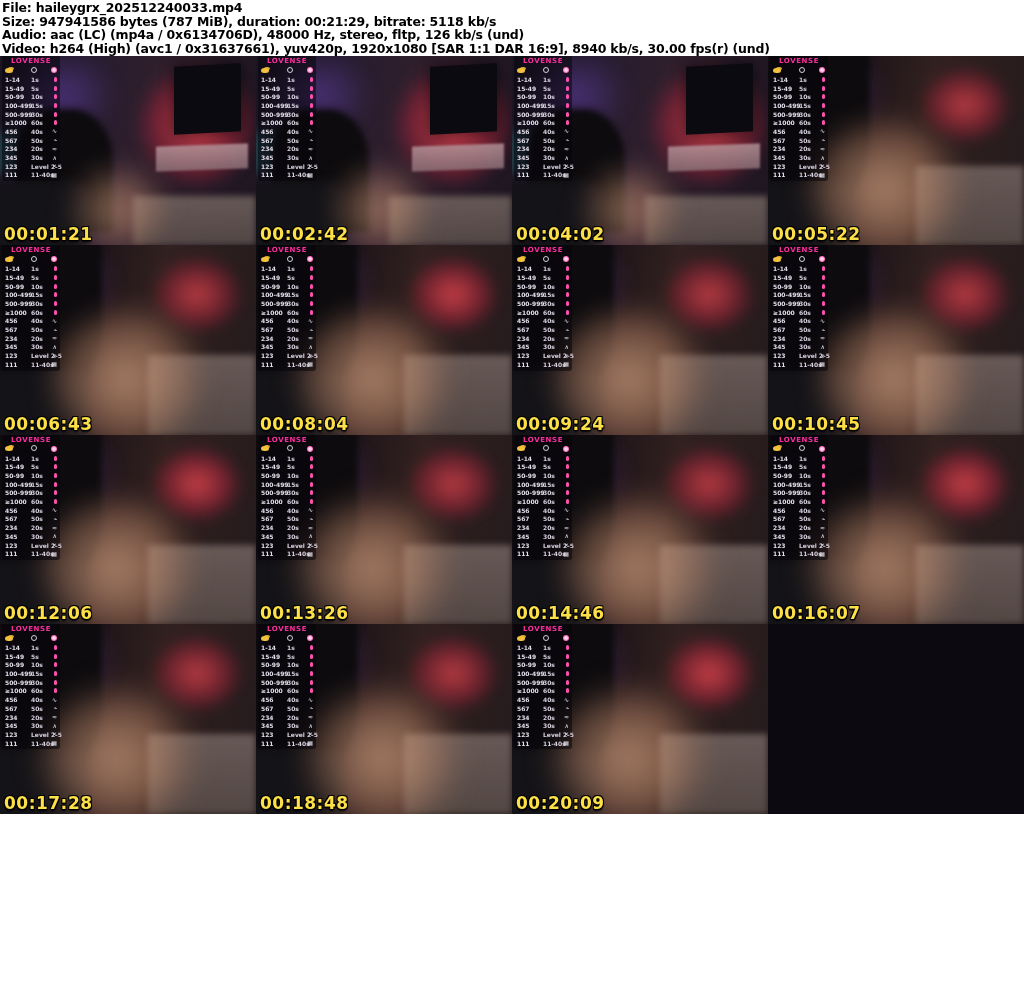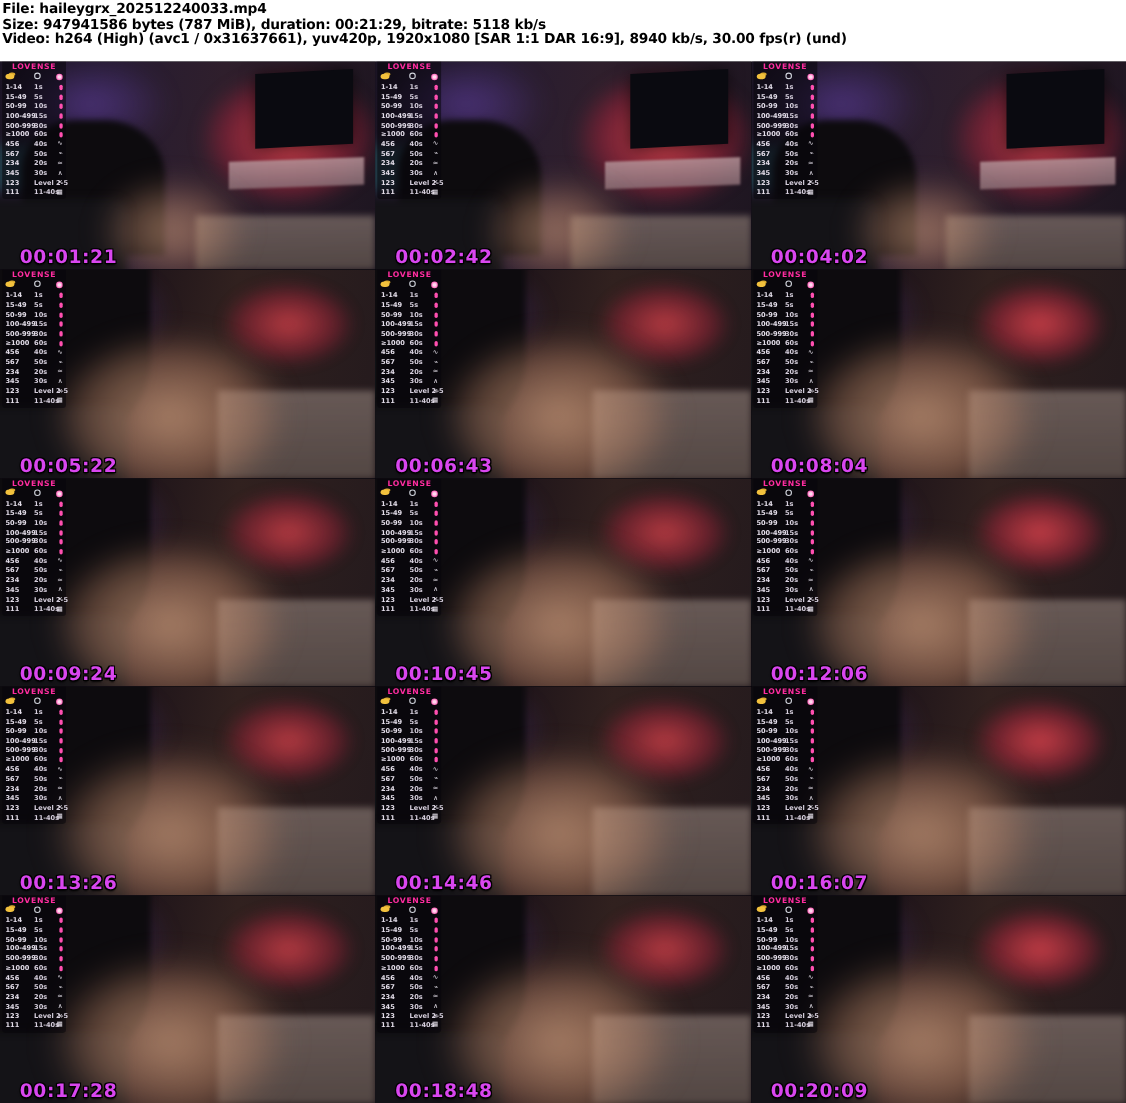--- a/index.html
+++ b/index.html
@@ -5,21 +5,21 @@
   html,body{margin:0;padding:0;background:#fff;}
   body{width:1024px;height:1003px;overflow:hidden;font-family:"DejaVu Sans",sans-serif;}
 
   
   .meta{height:56px;box-sizing:border-box;background:#ffffff;color:#000;
         padding:1px 0 0 2px;}
   .meta div{font:bold 12.5px/13.5px "DejaVu Sans",sans-serif;white-space:nowrap;
             letter-spacing:-0.2px;}
 
   
-  .grid{display:grid;grid-template-columns:repeat(3,1fr);grid-auto-rows:189.4px;
+  .grid{display:grid;grid-template-columns:repeat(4,1fr);grid-auto-rows:189.4px;
         width:1024px;background:#0c0910;}
   .cell{position:relative;overflow:hidden;outline:1px solid rgba(0,0,0,.45);outline-offset:-1px;}
 
   
   .scene{position:absolute;inset:0;overflow:hidden;background:#17111d;}
   .scene>div{position:absolute;}
   .wall{inset:0;background:linear-gradient(100deg,#1b1424 0%,#271c31 30%,#2f1f2c 55%,#1d1520 100%);}
   .glow-purple{top:-12%;left:-6%;width:60%;height:65%;filter:blur(9px);
     background:radial-gradient(closest-side,rgba(125,80,215,.42),rgba(125,80,215,0) 72%);}
   .glow-red{top:-6%;right:-8%;width:62%;height:85%;filter:blur(7px);
@@ -39,21 +39,21 @@
   .v-close .glow-red{width:46%;height:52%;top:0;right:0;opacity:.85;}
   .v-close .chair{left:-6%;top:-8%;width:46%;height:88%;border-radius:0 0 42% 0;}
   .v-close .rug{height:42%;width:42%;}
   .v-close .warm{left:8%;bottom:-18%;width:74%;height:95%;
     background:radial-gradient(closest-side,rgba(225,172,136,.7),rgba(198,138,106,.38) 62%,rgba(198,138,106,0) 85%);}
   .cell:nth-child(3n+2) .warm{transform:translateX(5%);}
   .cell:nth-child(3n) .glow-red{opacity:.95;}
   .cell:nth-child(n+10) .warm{filter:blur(14px);}
 
   
-  .ts{position:absolute;left:18px;bottom:2px;color:#d946ef;
+  .ts{position:absolute;left:4px;bottom:2px;color:#fde047;
       font:bold 17px/17px "DejaVu Sans",sans-serif;letter-spacing:.5px;
       text-shadow:-1px -1px 0 #000,1px -1px 0 #000,-1px 1px 0 #000,1px 1px 0 #000,0 2px 2px #000;}
 
   
   .lovense{position:absolute;left:2px;top:0;width:58px;box-sizing:border-box;
       background:rgba(8,6,11,.55);border-radius:0 0 3px 3px;padding:1px 3px 2px;}
   .lov-title{font-size:7px;font-weight:bold;color:#ff2da0;text-align:center;
       letter-spacing:.6px;line-height:8px;}
   .lov-row{display:flex;height:8.7px;align-items:center;}
   .lov-head{height:10px;}
@@ -70,20 +70,21 @@
   .dot{width:3px;height:5px;border-radius:2px;background:#ff4fb0;display:inline-block;}
   .glyph{font-size:6px;color:#e9e4ee;}
 </style>
 </head>
 <body>
 
 <div>
   <div class="meta">
     <div>File: haileygrx_202512240033.mp4</div>
     <div>Size: 947941586 bytes (787 MiB), duration: 00:21:29, bitrate: 5118 kb/s</div>
+    <div>Audio: aac (LC) (mp4a / 0x6134706D), 48000 Hz, stereo, fltp, 126 kb/s (und)</div>
     <div>Video: h264 (High) (avc1 / 0x31637661), yuv420p, 1920x1080 [SAR 1:1 DAR 16:9], 8940 kb/s, 30.00 fps(r) (und)</div>
   </div>
   <div class="grid">
   <div class="cell v-wide">
     <div class="scene">
       <div class="wall"></div>
       <div class="glow-purple"></div>
       <div class="glow-red"></div>
       <div class="tv"></div>
       <div class="console"></div>

